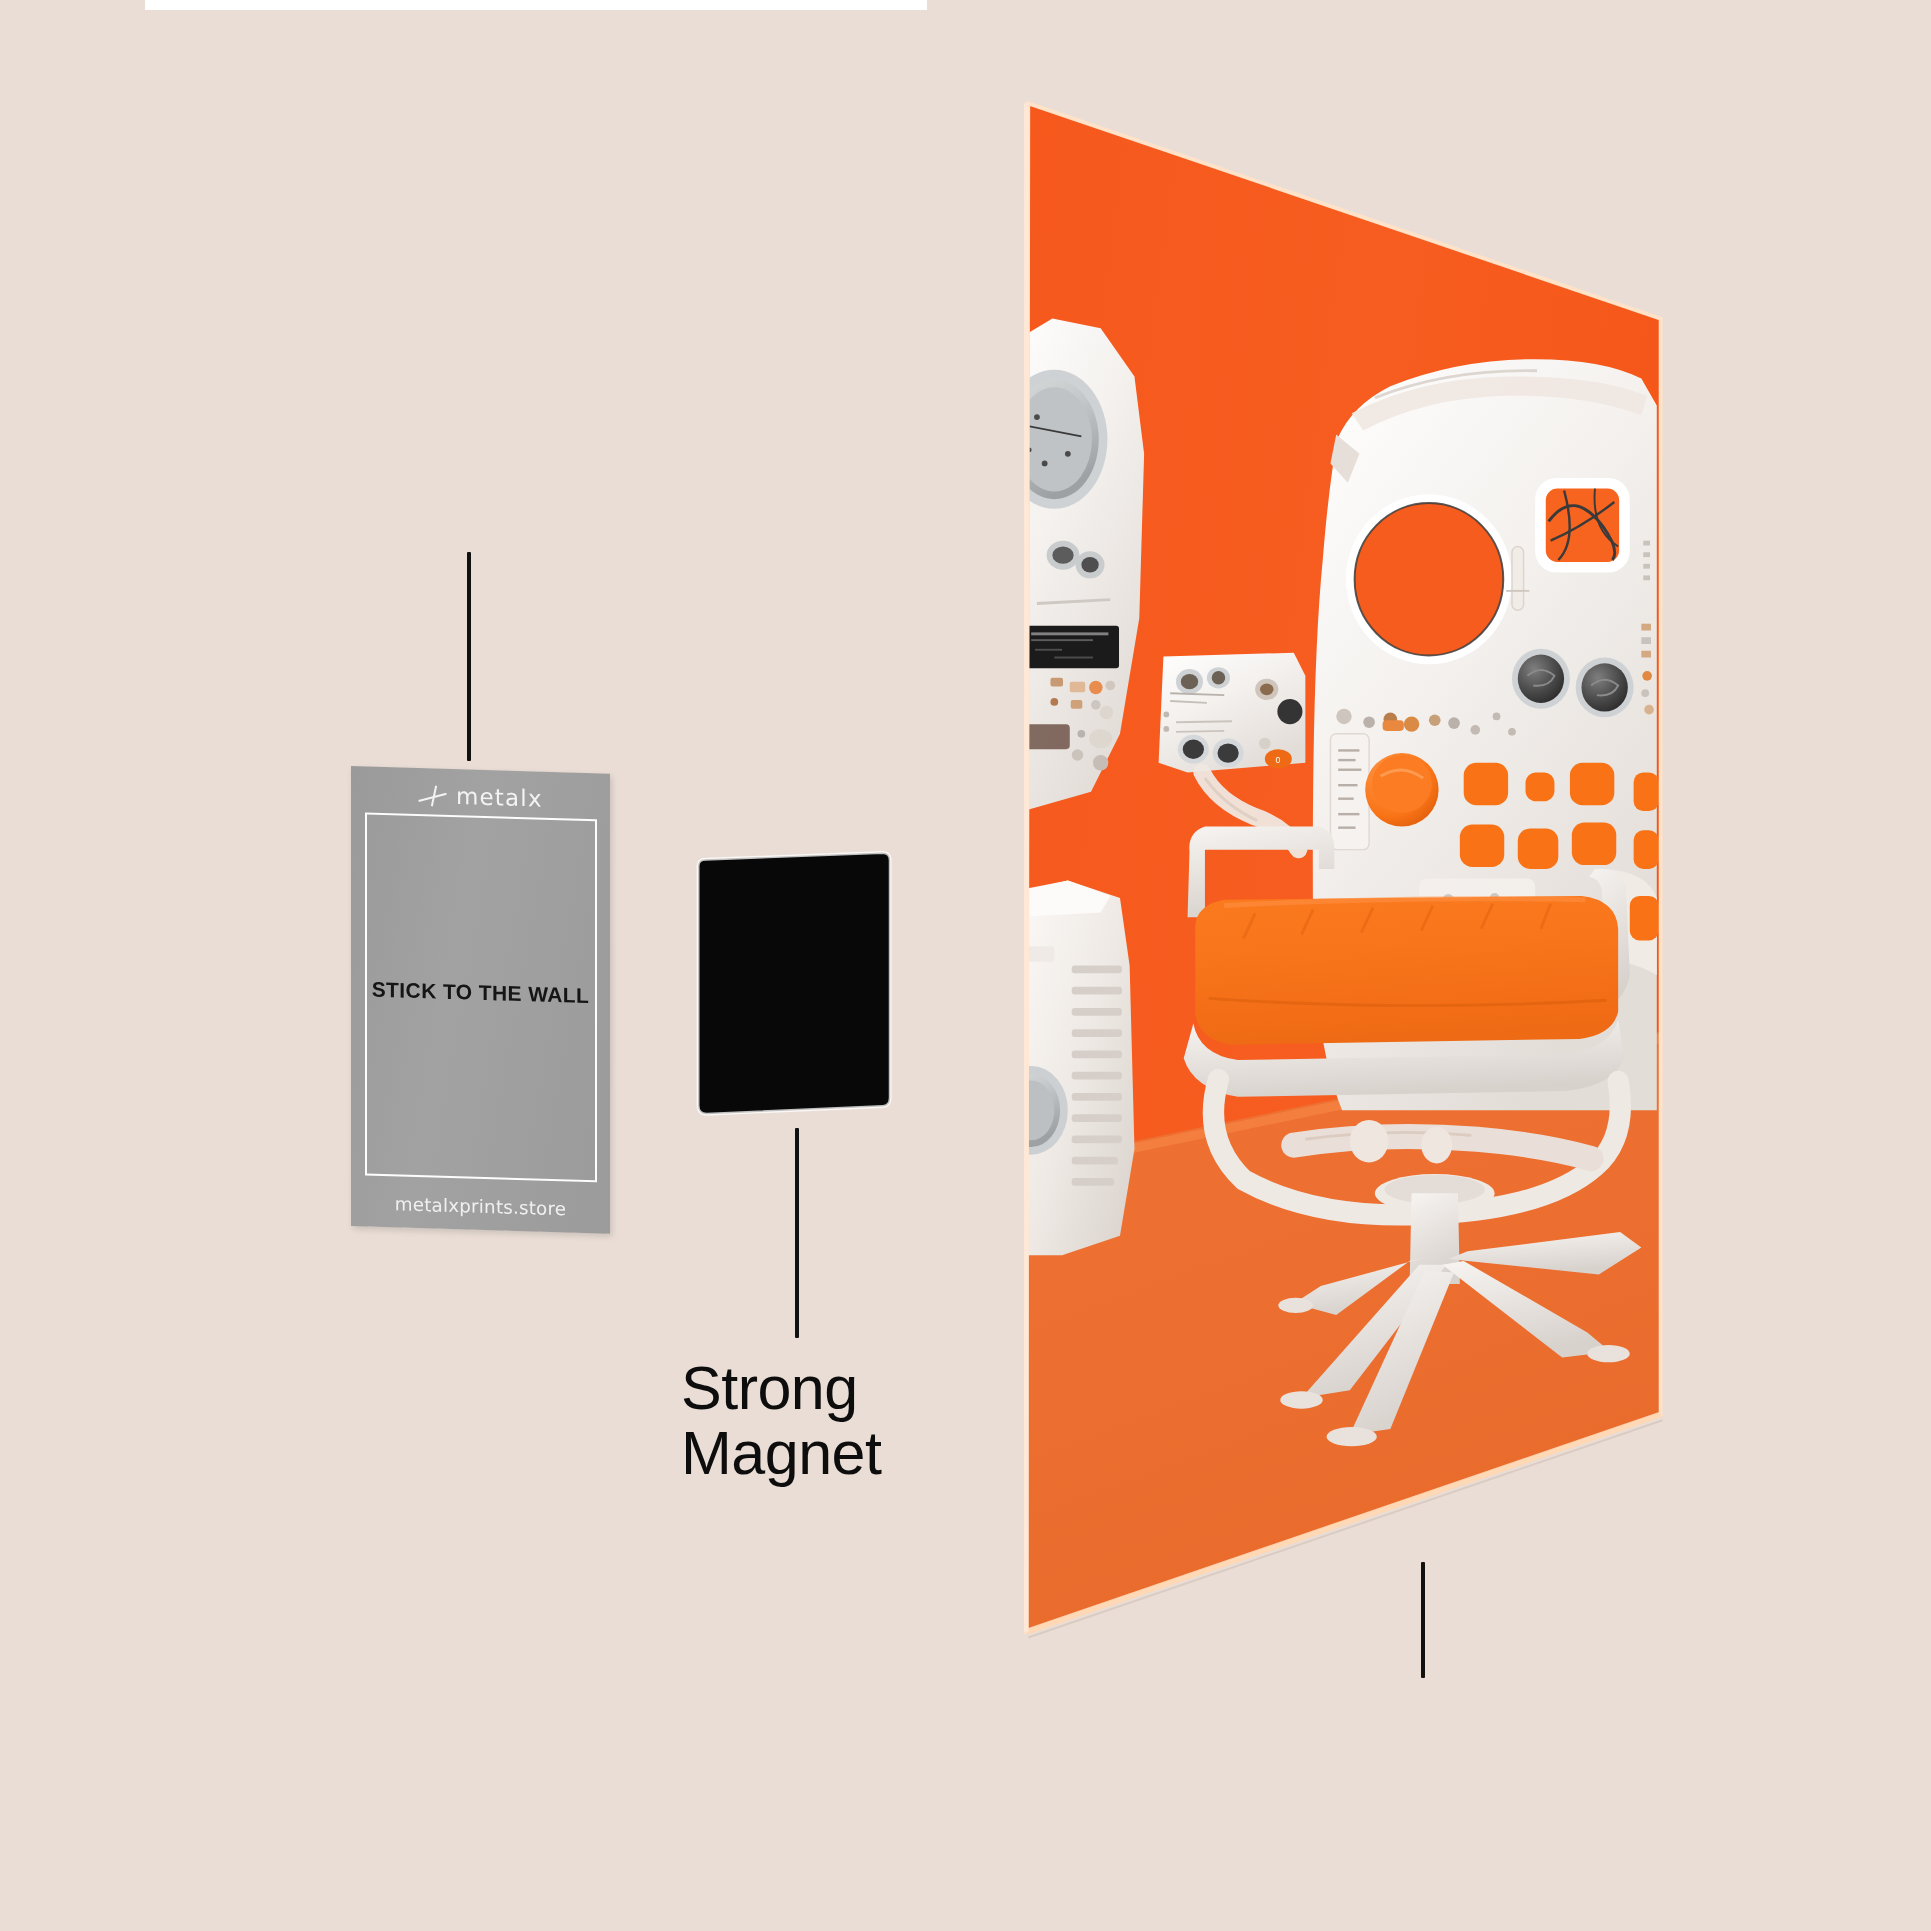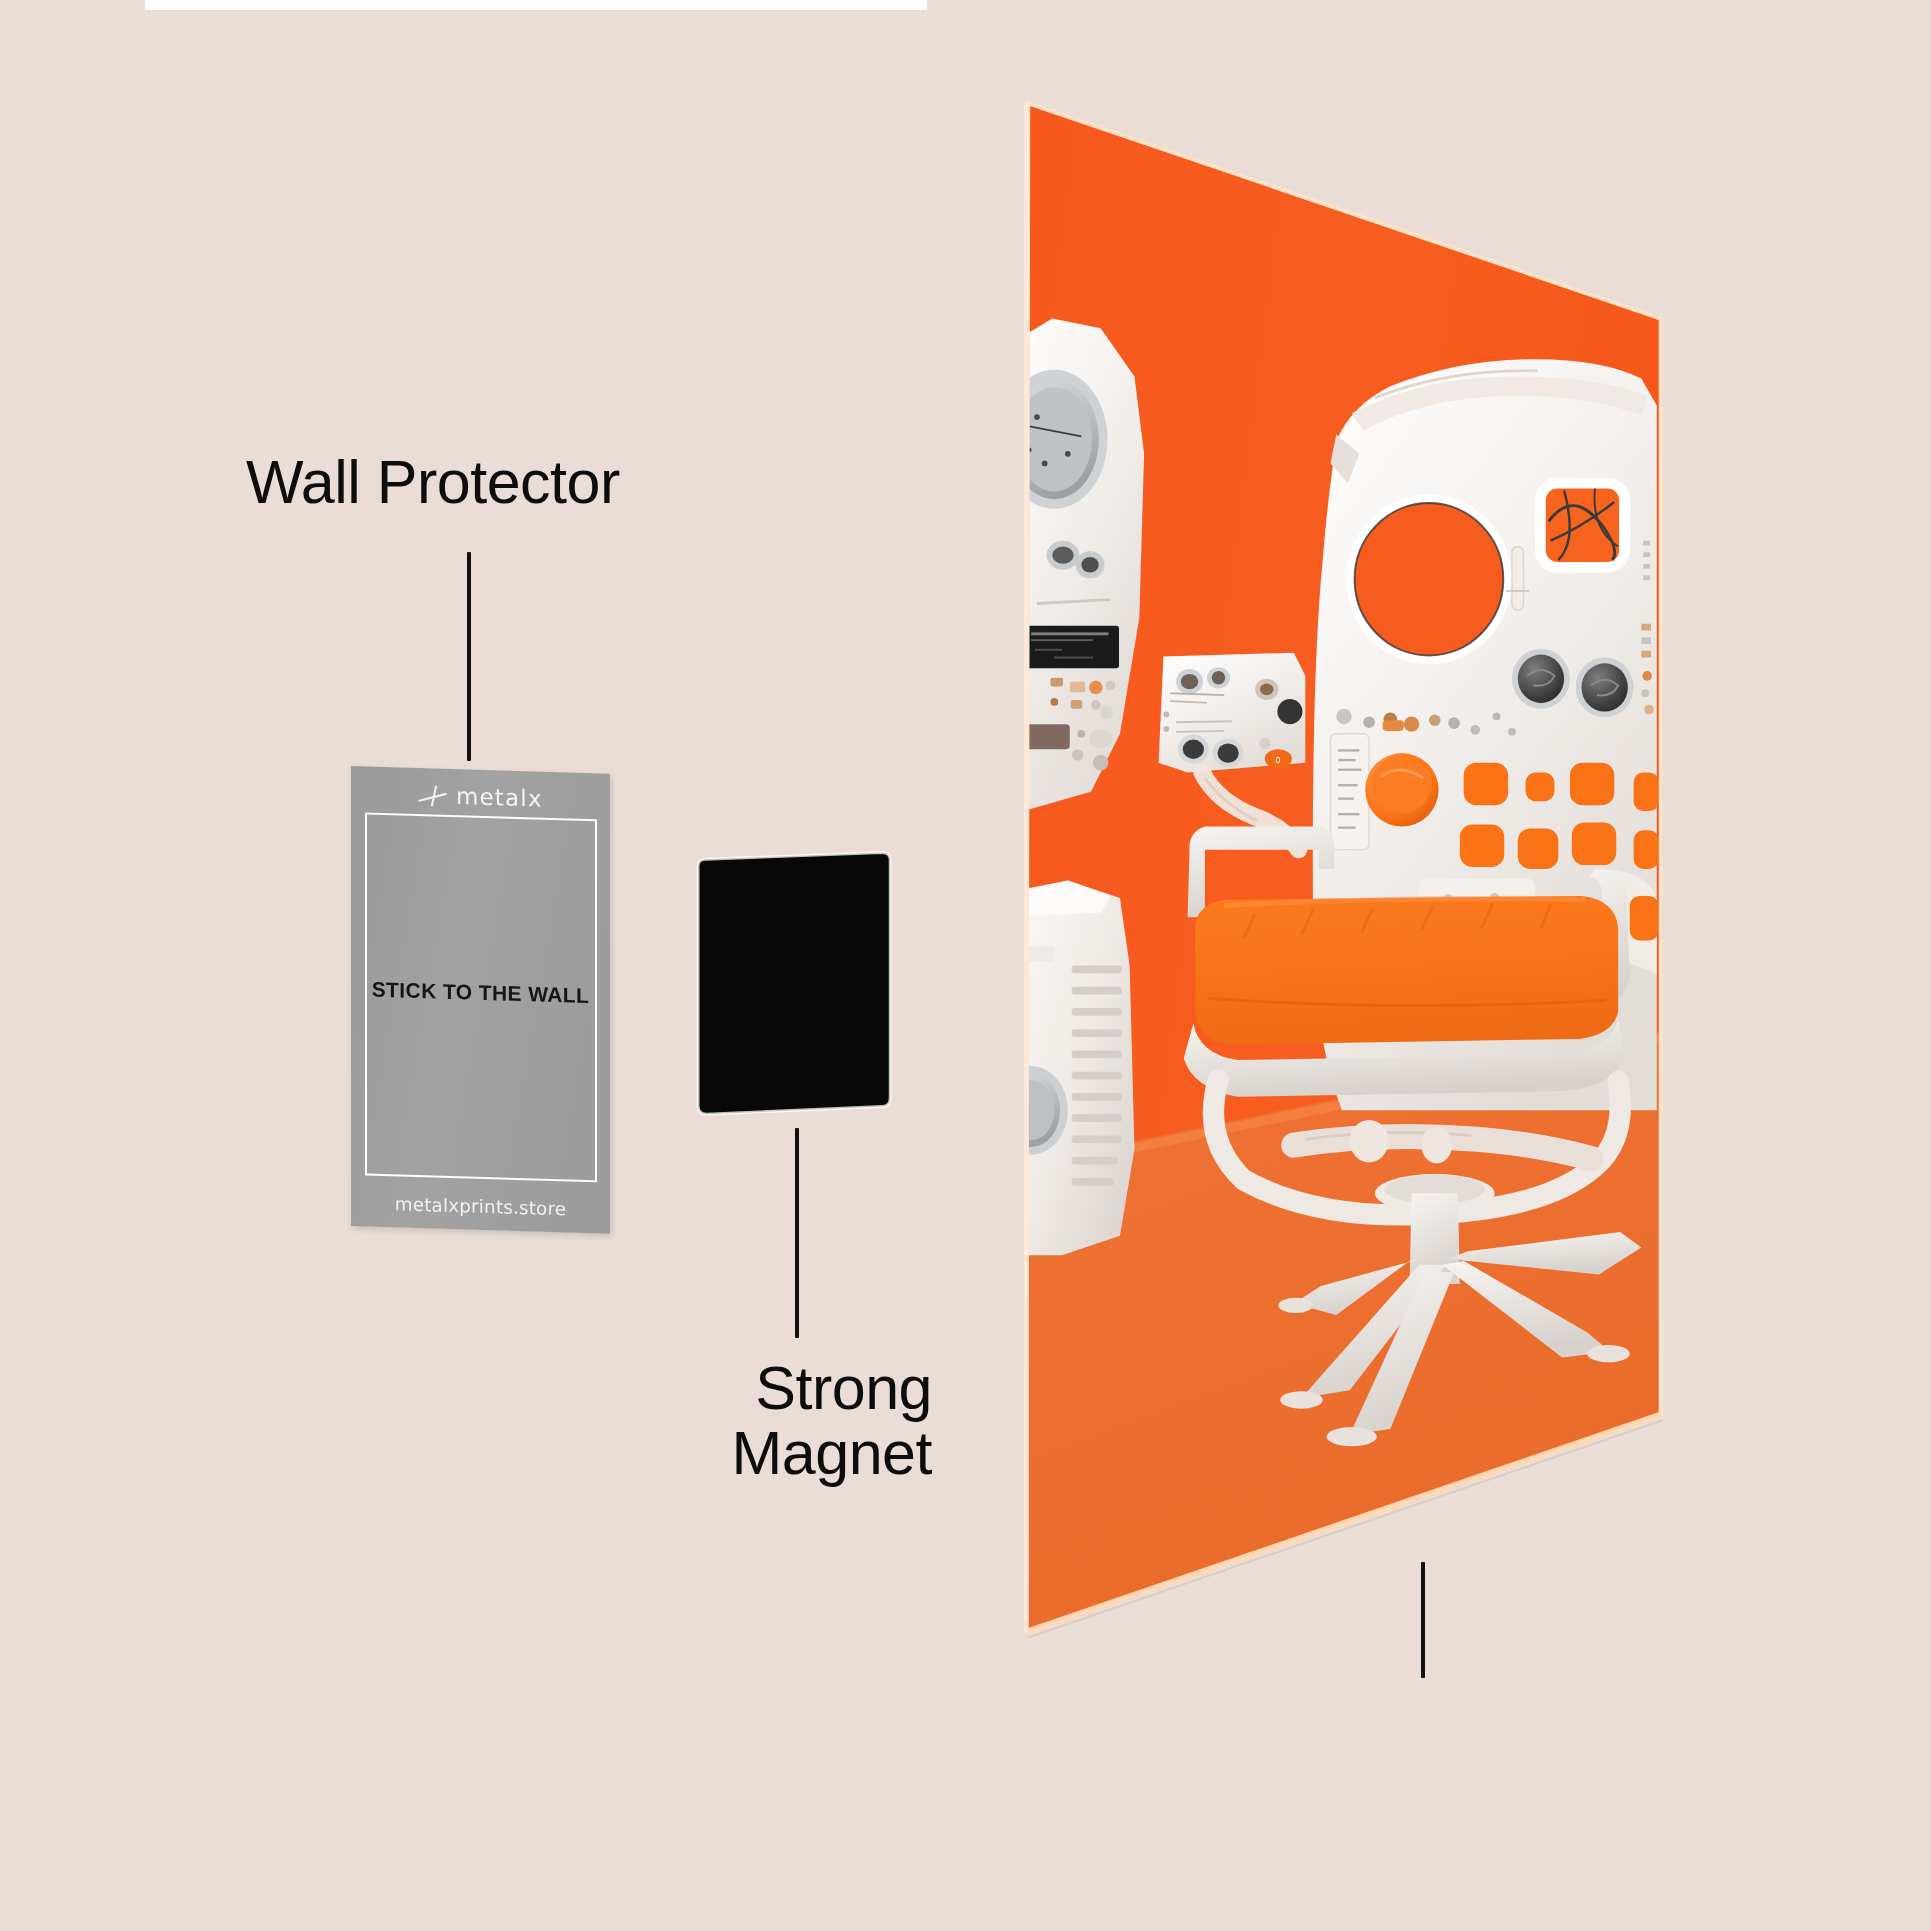--- a/index.html
+++ b/index.html
@@ -21,21 +21,21 @@
   
   .label{
     position:absolute;
     color:#0d0d0d;
     font-weight:400;
     letter-spacing:-0.5px;
     white-space:pre;
     line-height:1.06;
   }
   #label-wall-protector{left:246px;top:450px;font-size:61px;}
-  #label-strong-magnet{left:681px;top:1356px;font-size:61px;text-align:right;width:251px;}
+  #label-strong-magnet{left:681px;top:1356px;font-size:61px;text-align:left;width:251px;}
   #label-metal-poster{left:1218px;top:1682px;font-size:61px;}
 
   .leader{position:absolute;background:#111;width:3.9px;border-radius:1px;}
   #leader-wall{left:467px;top:552px;height:209px;}
   #leader-magnet{left:795px;top:1128px;height:210px;}
   #leader-poster{left:1421px;top:1562px;height:116px;}
 
   
   #wall-protector{
     position:absolute;left:351px;top:766px;width:259px;height:460px;
@@ -421,18 +421,17 @@
     <svg width="1931" height="1931" viewBox="0 0 2000 2000" xmlns="http://www.w3.org/2000/svg" aria-hidden="true">
       <path d="M723 897 Q723 890 731 890 L914 883 Q922 883 922 891 L922 1137 Q922 1146 914 1146 L732 1154 Q723 1154 723 1145 Z" fill="#080808"></path>
       <path d="M723 897 Q723 890 731 890 L914 883 Q922 883 922 891 L922 1137 Q922 1146 914 1146 L732 1154 Q723 1154 723 1145 Z" fill="none" stroke="#ffffff" stroke-width="3" opacity="0.75"></path>
     </svg>
   </div>
 
   <div class="leader" id="leader-wall"></div>
   <div class="leader" id="leader-magnet"></div>
   <div class="leader" id="leader-poster"></div>
 
-  <div class="label" id="label-wall-protector">Wall Protector</div>
   <div class="label" id="label-strong-magnet">Strong
 Magnet</div>
 
 </div>
 
 
 </body></html>

